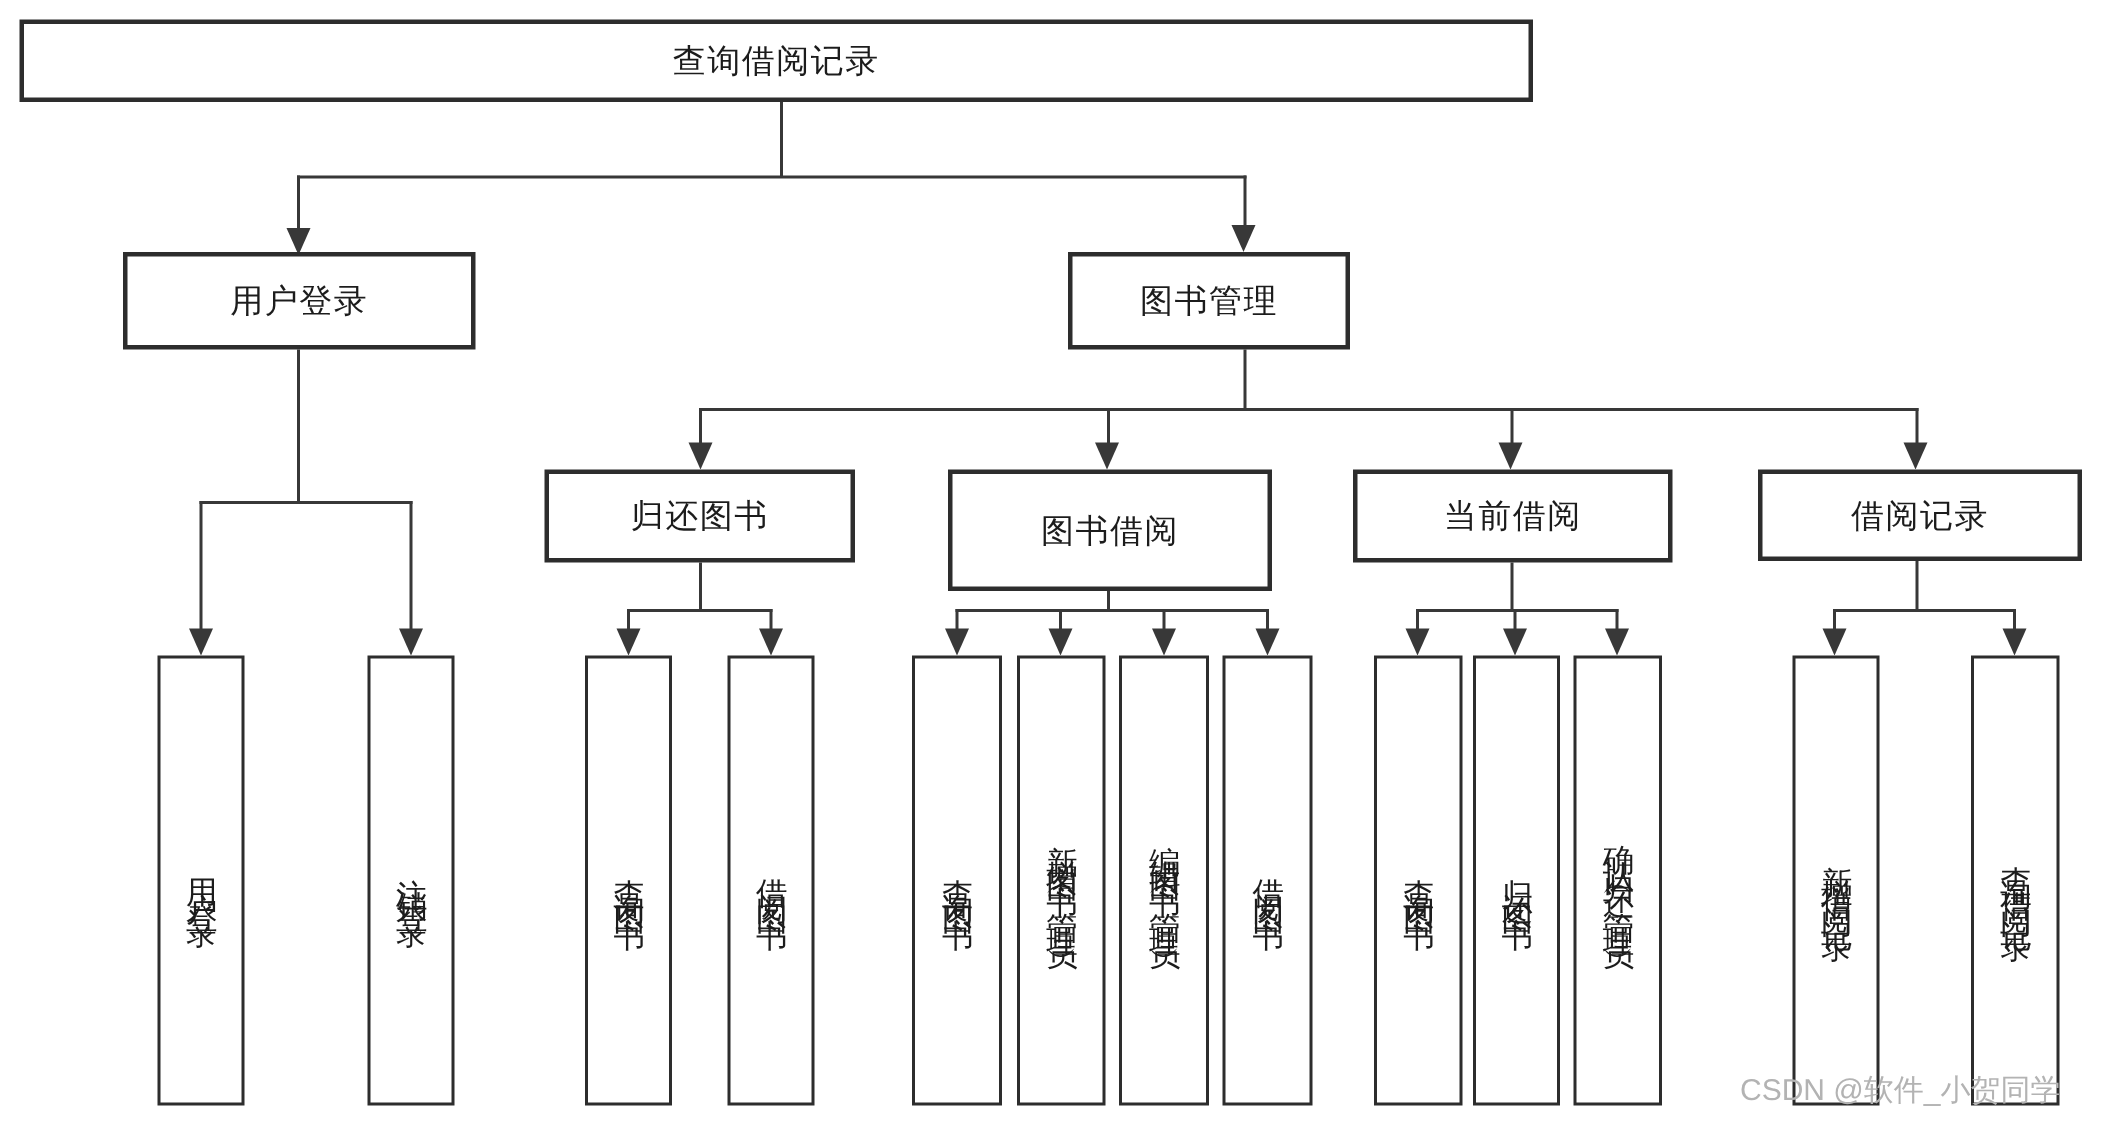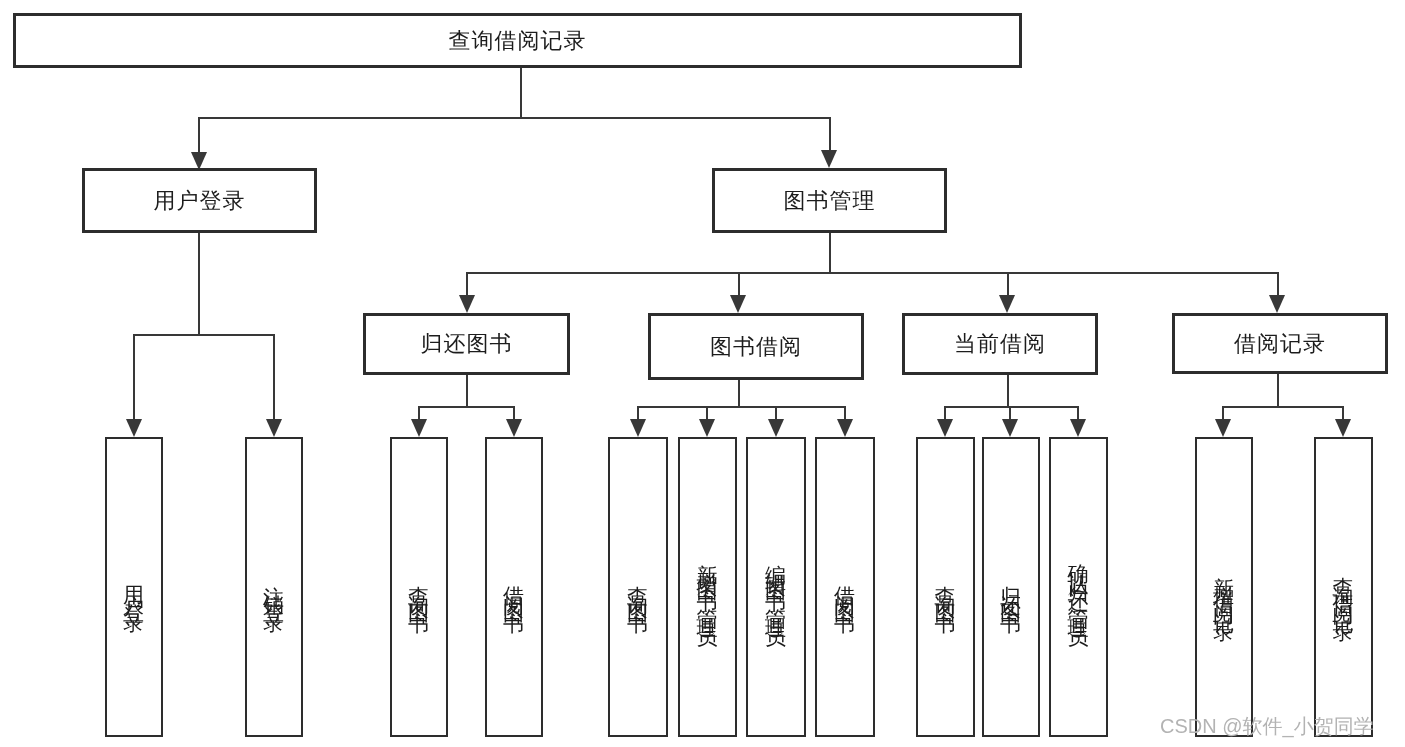--- a/index.html
+++ b/index.html
@@ -94,27 +94,27 @@
   <div class="hline" style="left:1222px;top:406px;width:122px"></div>
   <div class="vline" style="left:1222px;top:406px;height:18px"></div>
   <div class="vline" style="left:1342px;top:406px;height:18px"></div>
   <div class="arrow" style="left:1215px;top:419px"></div>
   <div class="arrow" style="left:1335px;top:419px"></div>
 
   <div class="node" style="left:13px;top:13px;width:1009px;height:55px">查询借阅记录</div>
 
   <div class="node" style="left:82px;top:168px;width:235px;height:65px">用户登录</div>
 
-  <div class="node" style="left:712px;top:168px;width:235px;height:65px">图书管理</div>
+  <div class="node" style="left:712px;top:168px;width:188px;height:65px">图书管理</div>
 
   <div class="node" style="left:363px;top:313px;width:207px;height:62px">归还图书</div>
 
-  <div class="node" style="left:648px;top:313px;width:216px;height:67px">图书借阅</div>
+  <div class="node" style="left:632px;top:313px;width:216px;height:81px">图书借阅</div>
 
-  <div class="node" style="left:902px;top:313px;width:196px;height:62px">当前借阅</div>
+  <div class="node" style="left:902px;top:313px;width:213px;height:62px">当前借阅</div>
 
   <div class="node" style="left:1172px;top:313px;width:216px;height:61px">借阅记录</div>
 
   <div class="vnode" style="left:105px;width:58px">
     <span>用户登录</span>
   </div>
   <div class="vnode" style="left:245px;width:58px">
     <span>注销登录</span>
   </div>
 

